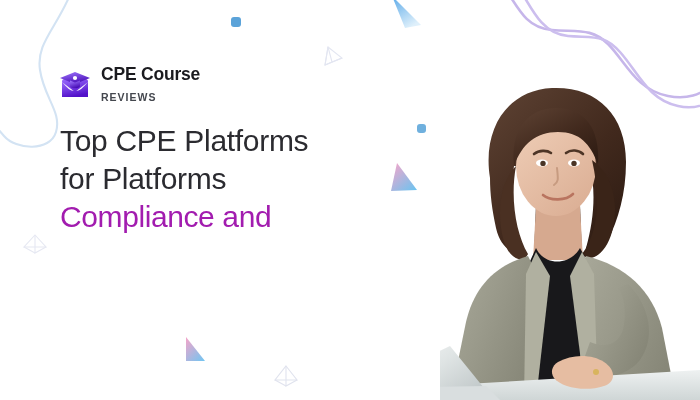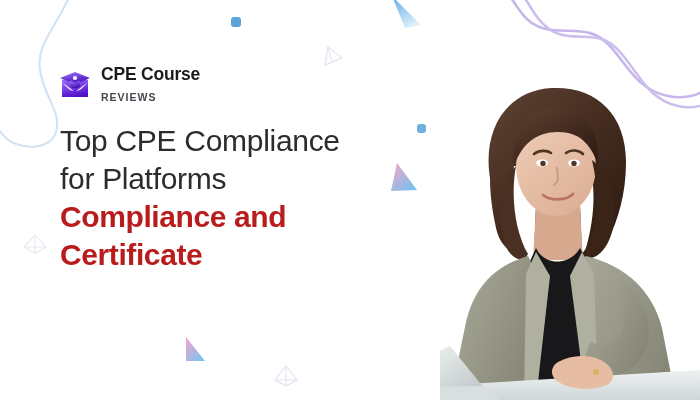--- a/index.html
+++ b/index.html
@@ -70,22 +70,22 @@
   }
   .head-line {
     font-size: 30px;
     line-height: 38px;
     color: #2b2b30;
     font-weight: normal;
     letter-spacing: -0.3px;
     white-space: nowrap;
   }
   .head-line.accent {
-    font-weight: bold;
-    color: #b91c1c;
+    font-weight: normal;
+    color: #a21caf;
     letter-spacing: -0.4px;
   }
 
   
   #photo {
     position: absolute;
     right: 0;
     bottom: 0;
     width: 260px;
     height: 330px;
@@ -178,24 +178,23 @@
         <circle cx="17" cy="10" r="2.1" fill="#ffffff"></circle>
       </svg>
     </div>
     <div id="logo-text-wrap">
       <div id="logo-title">CPE Course</div>
       <div id="logo-sub">REVIEWS</div>
     </div>
   </div>
 
   <div id="headline">
-    <div class="head-line">Top CPE Compliance</div>
+    <div class="head-line">Top CPE Platforms</div>
     <div class="head-line">for Platforms</div>
     <div class="head-line accent">Compliance and</div>
-    <div class="head-line accent">Certificate</div>
   </div>
 
   <svg id="photo" viewBox="0 0 260 330" xmlns="http://www.w3.org/2000/svg">
     <defs>
       <linearGradient id="blazerG" x1="0" y1="0" x2="1" y2="0.6">
         <stop offset="0%" stop-color="#a9a99a"></stop>
         <stop offset="45%" stop-color="#9b9b8c"></stop>
         <stop offset="100%" stop-color="#878778"></stop>
       </linearGradient>
       <linearGradient id="hairG" x1="0.1" y1="0" x2="0.9" y2="1">

